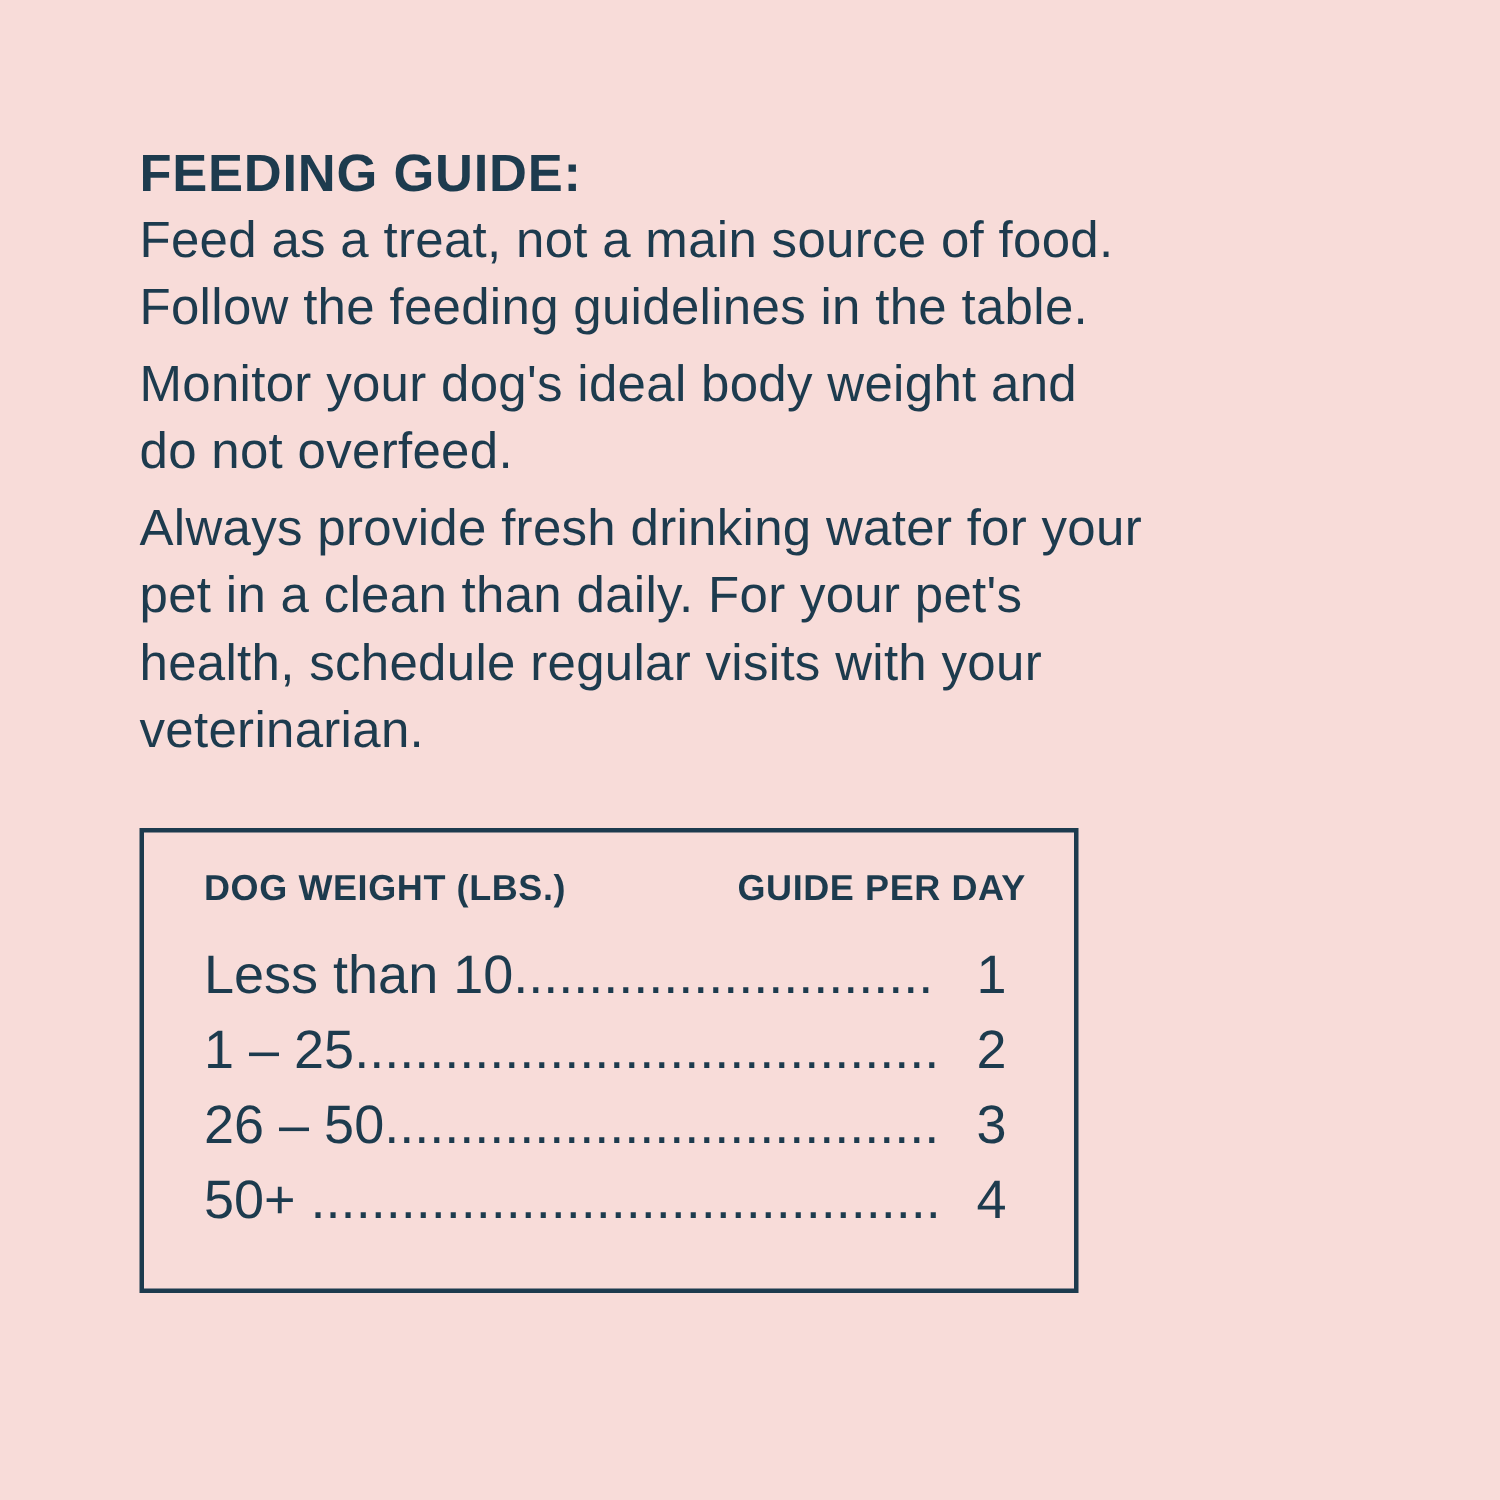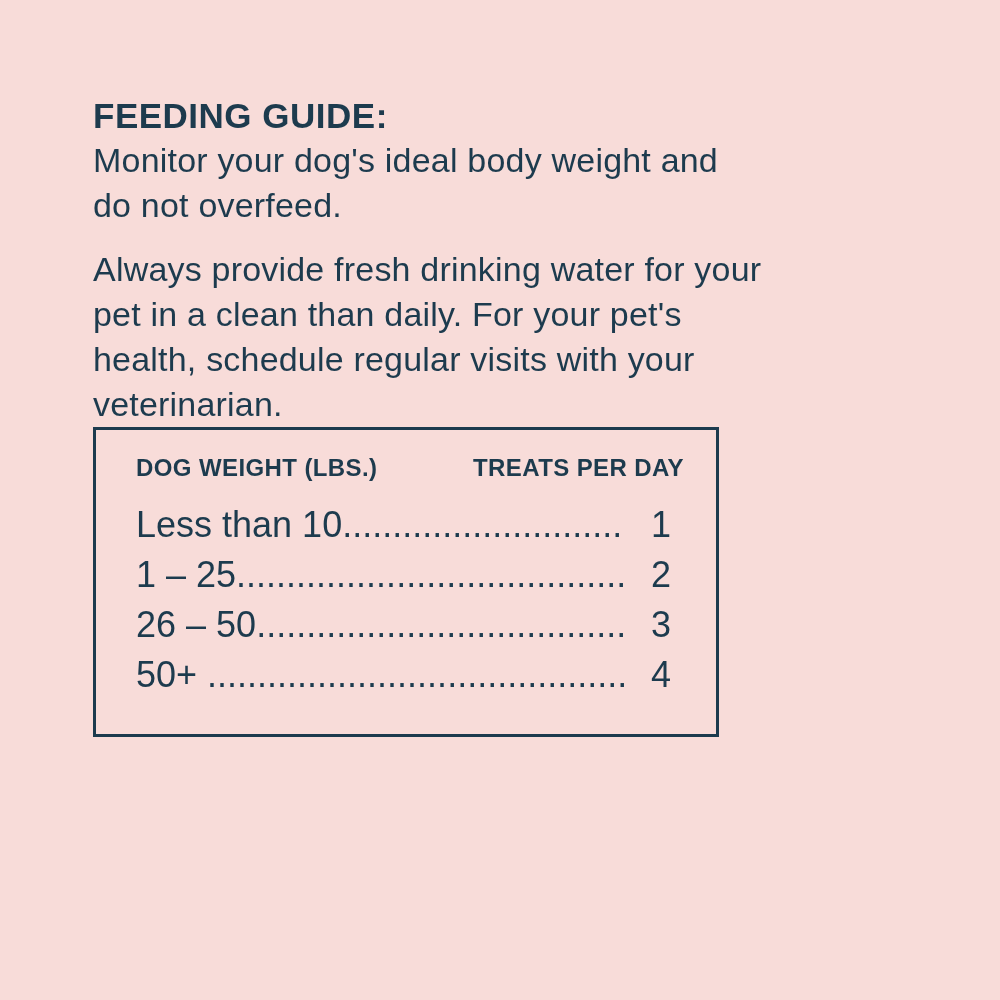--- a/index.html
+++ b/index.html
@@ -26,22 +26,23 @@
     line-height: 45px;
     letter-spacing: 0.5px;
   }
   .para {
     font-size: 34px;
     font-weight: 400;
     line-height: 45px;
     white-space: pre-line;
     letter-spacing: 0.2px;
   }
-  .para + .para { margin-top: 19px; }
+  .para + .para { margin-top: 6px; }
   .feeding-table {
+    margin-top: 42px;
     width: 626px;
     height: 310px;
     border: 3px solid #1d3b4e;
     padding: 23px 32px 0 40px;
   }
   .thead {
     display: flex;
     justify-content: space-between;
     align-items: baseline;
     font-size: 24px;
@@ -69,31 +70,33 @@
     text-align: center;
   }
 </style>
 </head>
 <body>
 
 <main class="panel">
 
   <h1 class="heading">FEEDING GUIDE:</h1>
 
+  <p class="para">Feed as a treat, not a main source of food.
+Follow the feeding guidelines in the table.</p>
   <p class="para">Monitor your dog's ideal body weight and
 do not overfeed.</p>
   <p class="para">Always provide fresh drinking water for your
 pet in a clean than daily. For your pet's
 health, schedule regular visits with your
 veterinarian.</p>
 
   <section class="feeding-table">
     <div class="thead">
       <span>DOG WEIGHT (LBS.)</span>
-      <span>TREATS PER DAY</span>
+      <span>GUIDE PER DAY</span>
     </div>
     <div class="tbody">
       <div class="trow">
         <span class="row-label">Less than 10</span>
         <span class="leader-dots">........................................................................................................</span>
         <span class="row-value">1</span>
       </div>
       <div class="trow">
         <span class="row-label">1 – 25</span>
         <span class="leader-dots">........................................................................................................</span>

